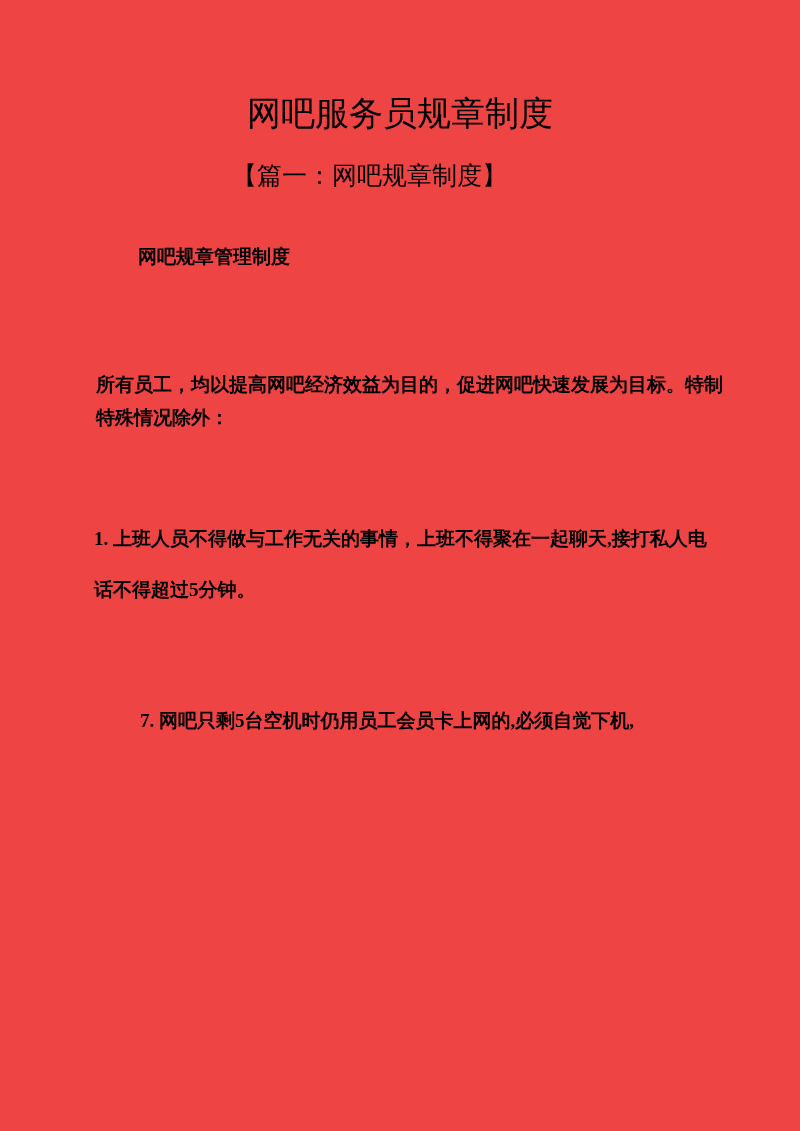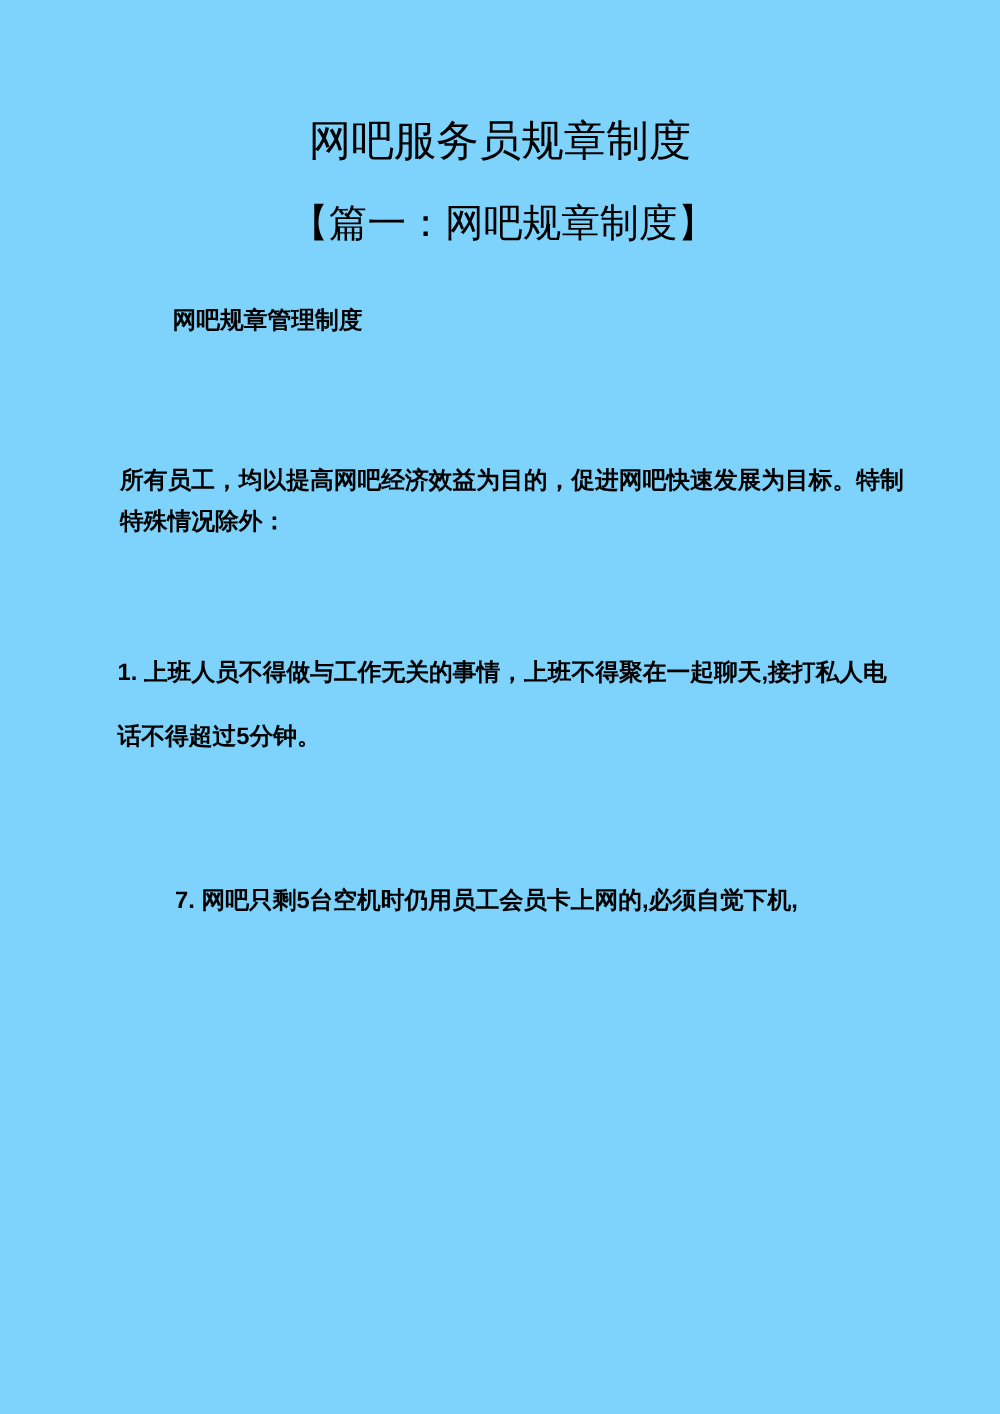--- a/index.html
+++ b/index.html
@@ -4,21 +4,21 @@
 <style>
   * { margin: 0; padding: 0; box-sizing: border-box; }
   html, body {
     background: #ffffff;
     font-family: "Liberation Serif", "DejaVu Serif", serif;
   }
   .page {
     position: relative;
     width: 800px;
     height: 1131px;
-    background: #7dd3fc;
+    background: #ef4444;
     color: #000000;
     overflow: hidden;
     margin: 0;
   }
   .line {
     position: absolute;
     white-space: pre;
     line-height: 1.15;
     color: #000000;
   }
@@ -28,29 +28,29 @@
     left: 0;
     width: 800px;
     text-align: center;
     font-size: 34px;
     font-weight: 400;
     font-family: "Liberation Serif", "DejaVu Serif", serif;
   }
   .doc-subtitle {
     top: 161px;
     left: 232px;
-    font-size: 31px;
+    font-size: 25px;
     font-weight: 400;
     font-family: Liberation Sans, sans-serif;
   }
   
   .body-line {
     font-size: 19px;
     font-weight: 700;
-    font-family: Liberation Sans, sans-serif;
+    font-family: Liberation Serif, serif;
   }
   .sec-heading { top: 246px; left: 138px; }
   .intro-1     { top: 374px; left: 96px; }
   .intro-2     { top: 407px; left: 96px; }
   .rule-1a     { top: 528px; left: 94px; }
   .rule-1b     { top: 579px; left: 94px; }
   .rule-2      { top: 645px; left: 140px; }
   .rule-3      { top: 710px; left: 140px; }
   .rule-4a     { top: 822px; left: 94px; }
   .rule-4b     { top: 869px; left: 94px; }

